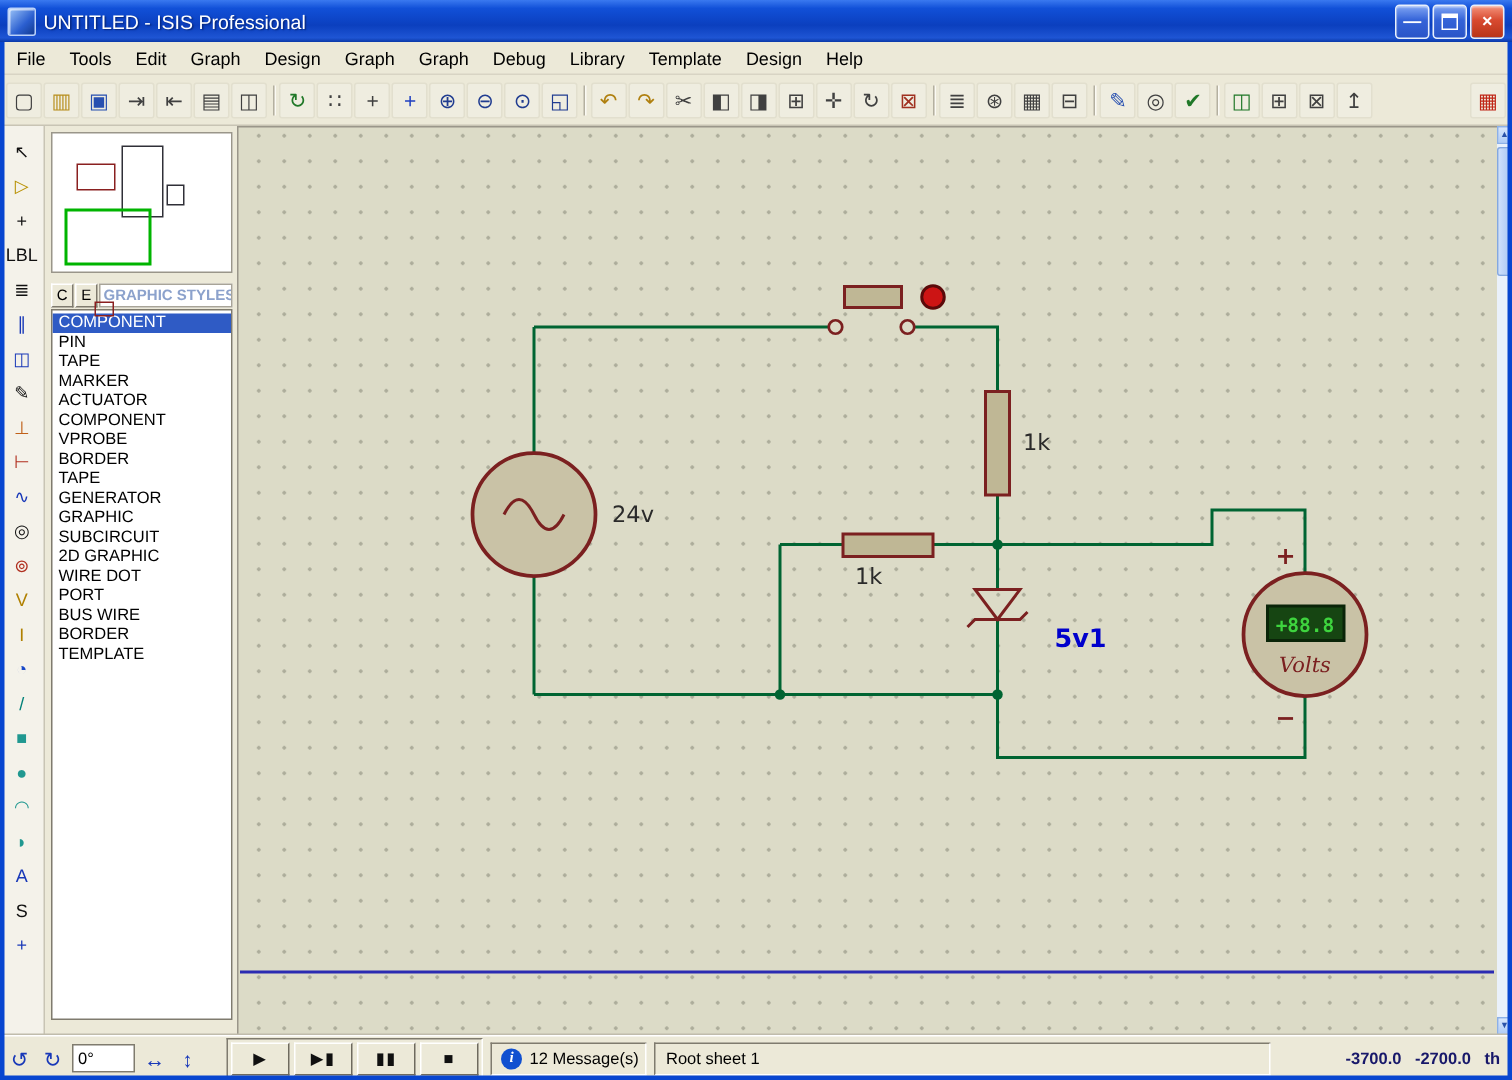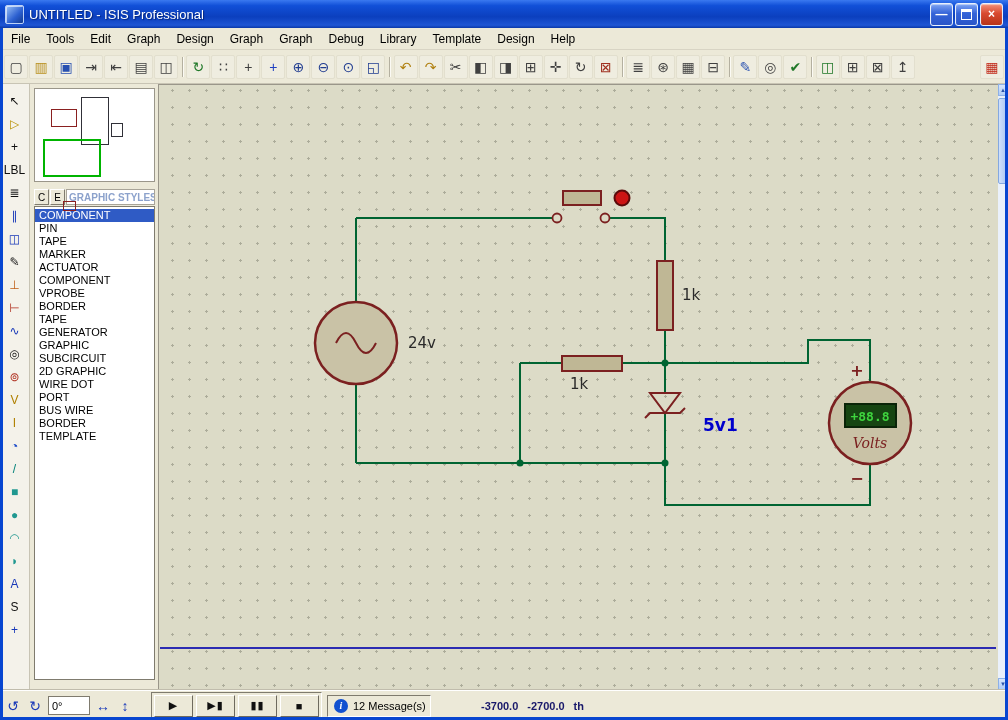--- a/index.html
+++ b/index.html
@@ -339,20 +339,23 @@
     <div class="play-panel">
       <div class="play-btn">▶</div>
       <div class="play-btn">▶▮</div>
       <div class="play-btn">▮▮</div>
       <div class="play-btn">■</div>
     </div>
     <div class="msg-panel">
       <div class="info-icon">i</div>
       <span class="msg-text">12 Message(s)</span>
     </div>
+    <div class="sheet-panel">
+      <span>Root sheet 1</span>
+    </div>
     <div class="coord-panel">
       <span>-3700.0</span>
       <span>-2700.0</span>
       <span>th</span>
     </div>
   </div>
 
 </div>
 
 </body></html>

